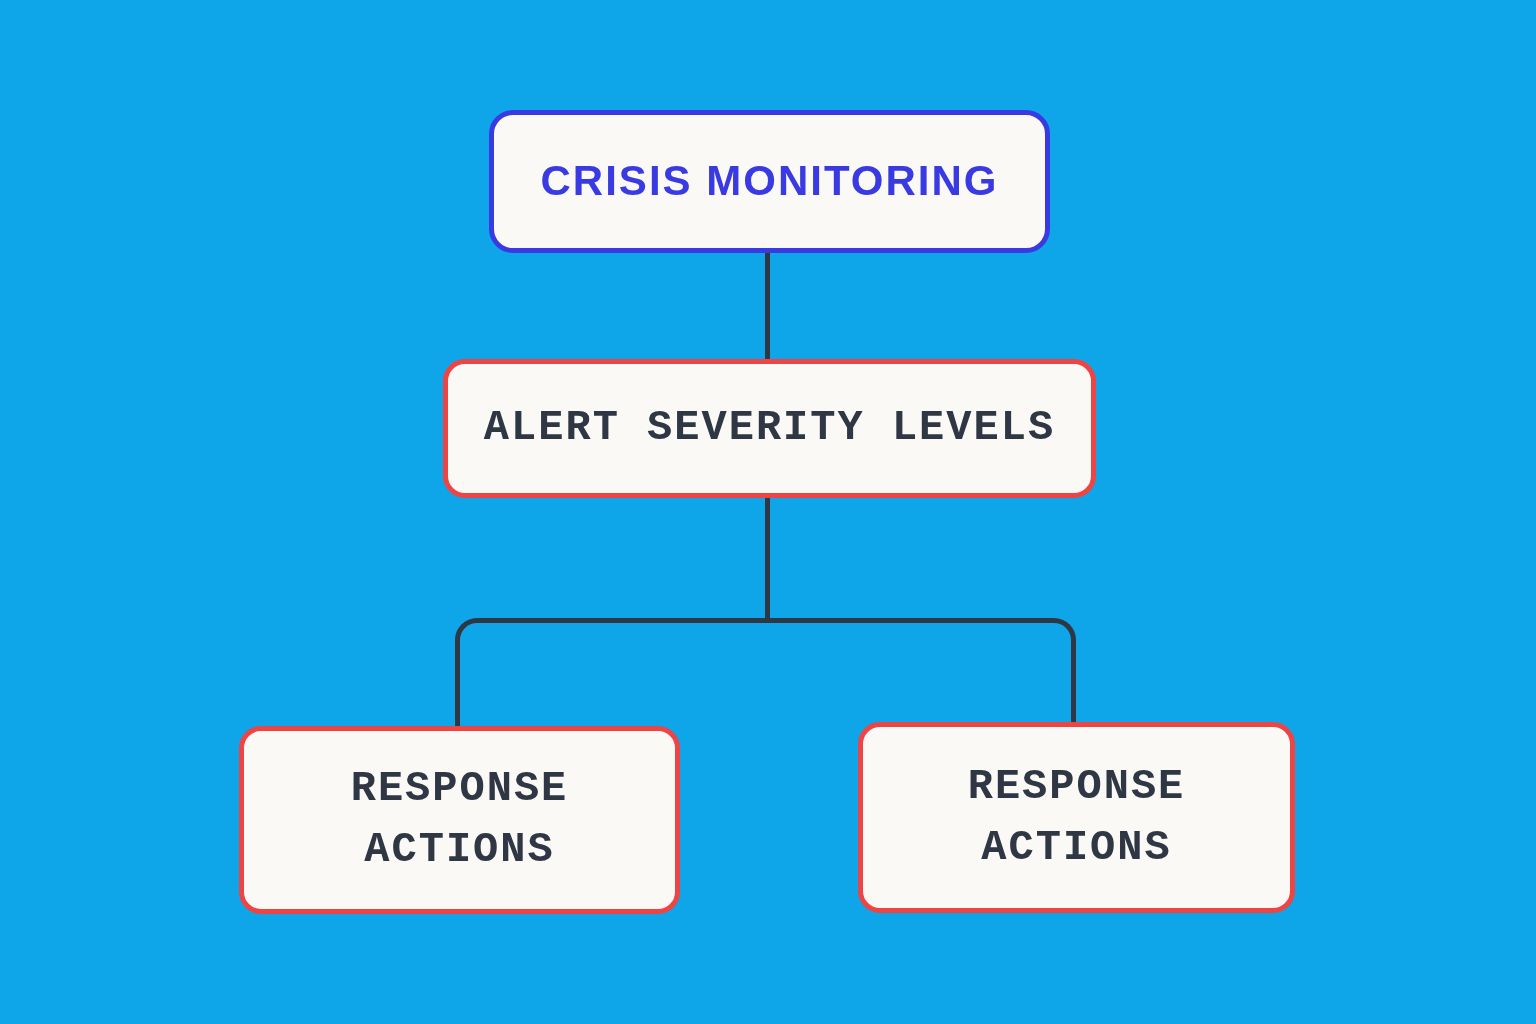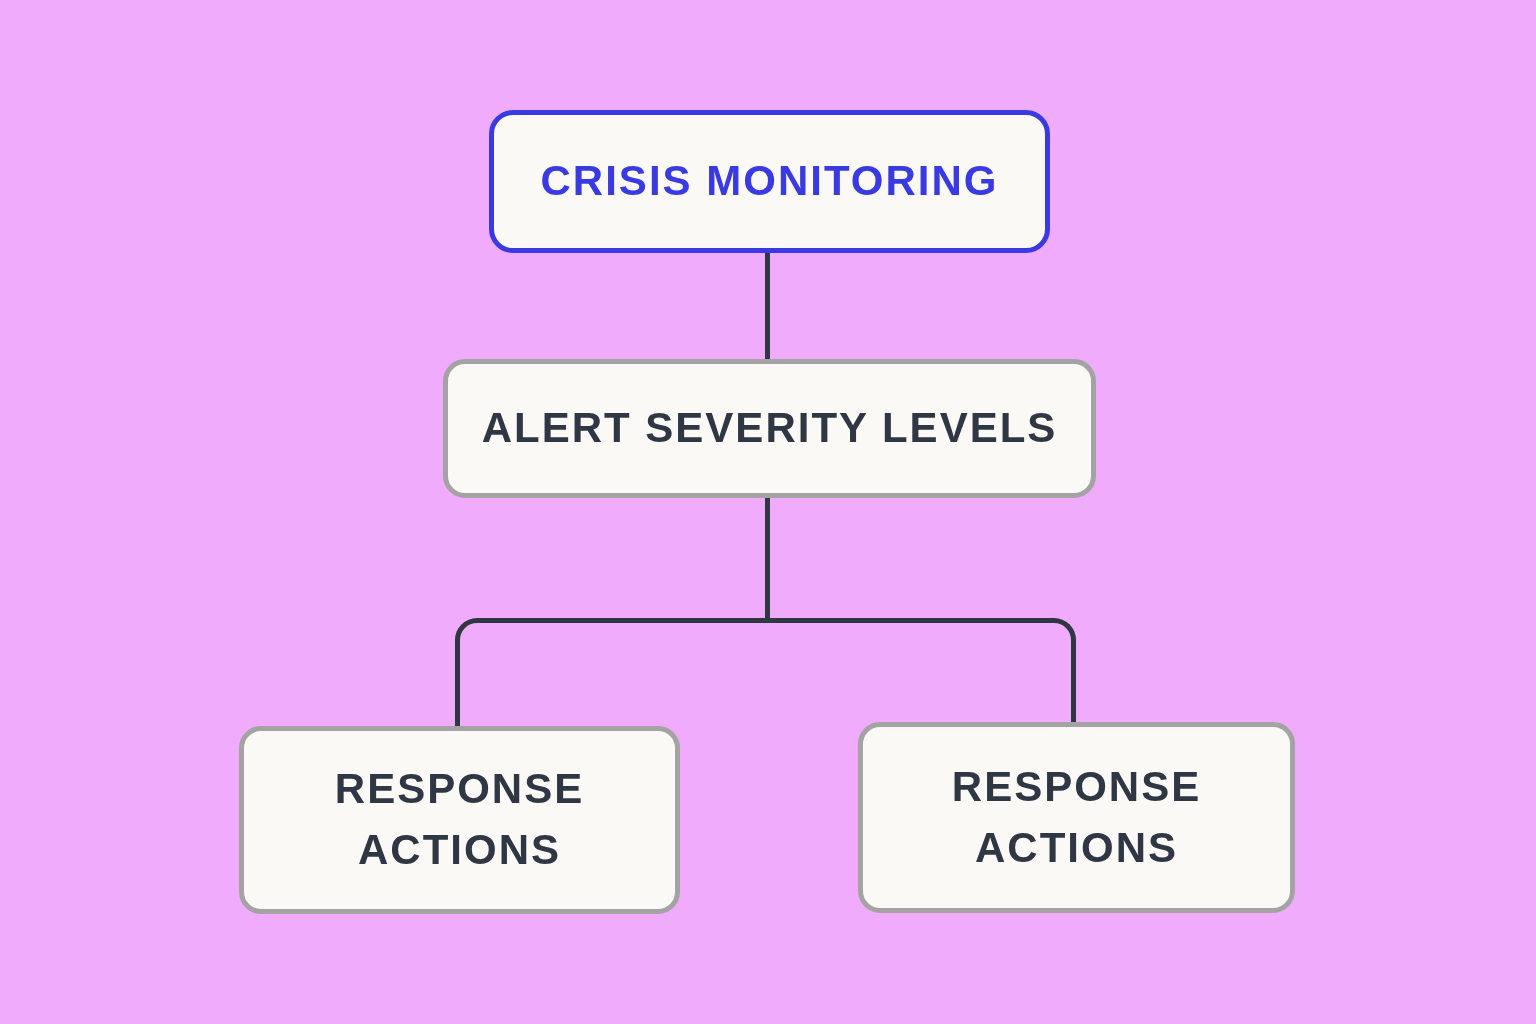--- a/index.html
+++ b/index.html
@@ -4,21 +4,21 @@
 <style>
   html, body {
     margin: 0;
     padding: 0;
     background: #f7f5f2;
   }
   .canvas {
     position: relative;
     width: 1536px;
     height: 1024px;
-    background: #f0abfc;
+    background: #0ea5e9;
     overflow: hidden;
     font-family: "Liberation Sans", "DejaVu Sans", sans-serif;
   }
   .node {
     position: absolute;
     display: flex;
     align-items: center;
     justify-content: center;
     text-align: center;
     background: #faf9f6;
@@ -29,22 +29,23 @@
   }
   .node-root {
     left: 489px; top: 110px;
     width: 561px; height: 143px;
     border: 5px solid #3a3ae2;
     border-radius: 24px;
     color: #3a3ae2;
     font-size: 42px;
   }
   .node-dark {
-    border: 5px solid #a3a3a3;
+    border: 5px solid #ef4444;
     color: #2e3743;
+    font-family: Liberation Mono, monospace;
   }
   .node-severity {
     left: 443px; top: 359px;
     width: 653px; height: 139px;
     border-radius: 22px;
     font-size: 42px;
   }
   .node-response-left {
     left: 239px; top: 726px;
     width: 441px; height: 188px;

